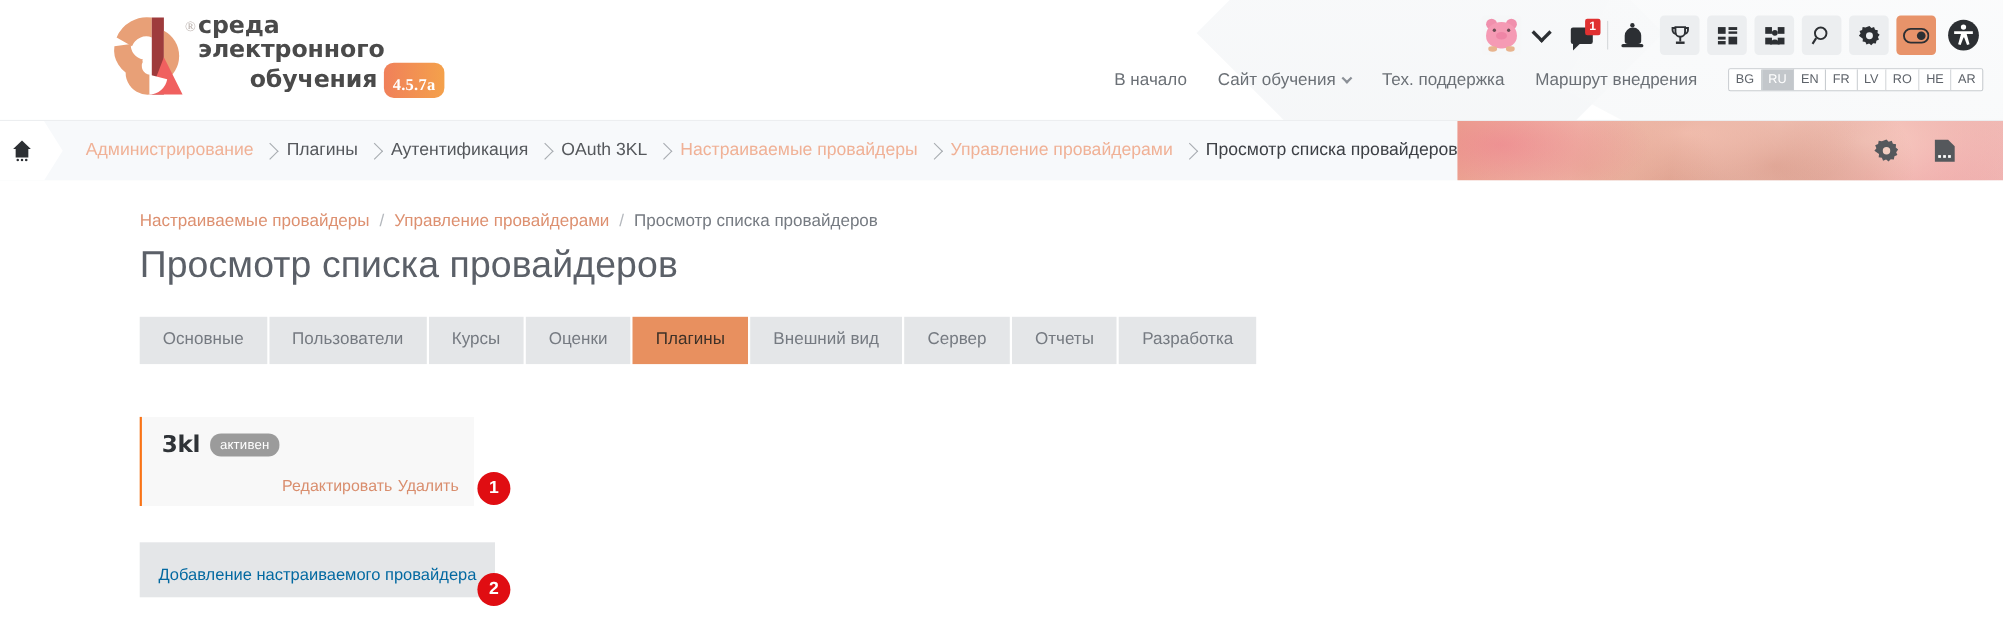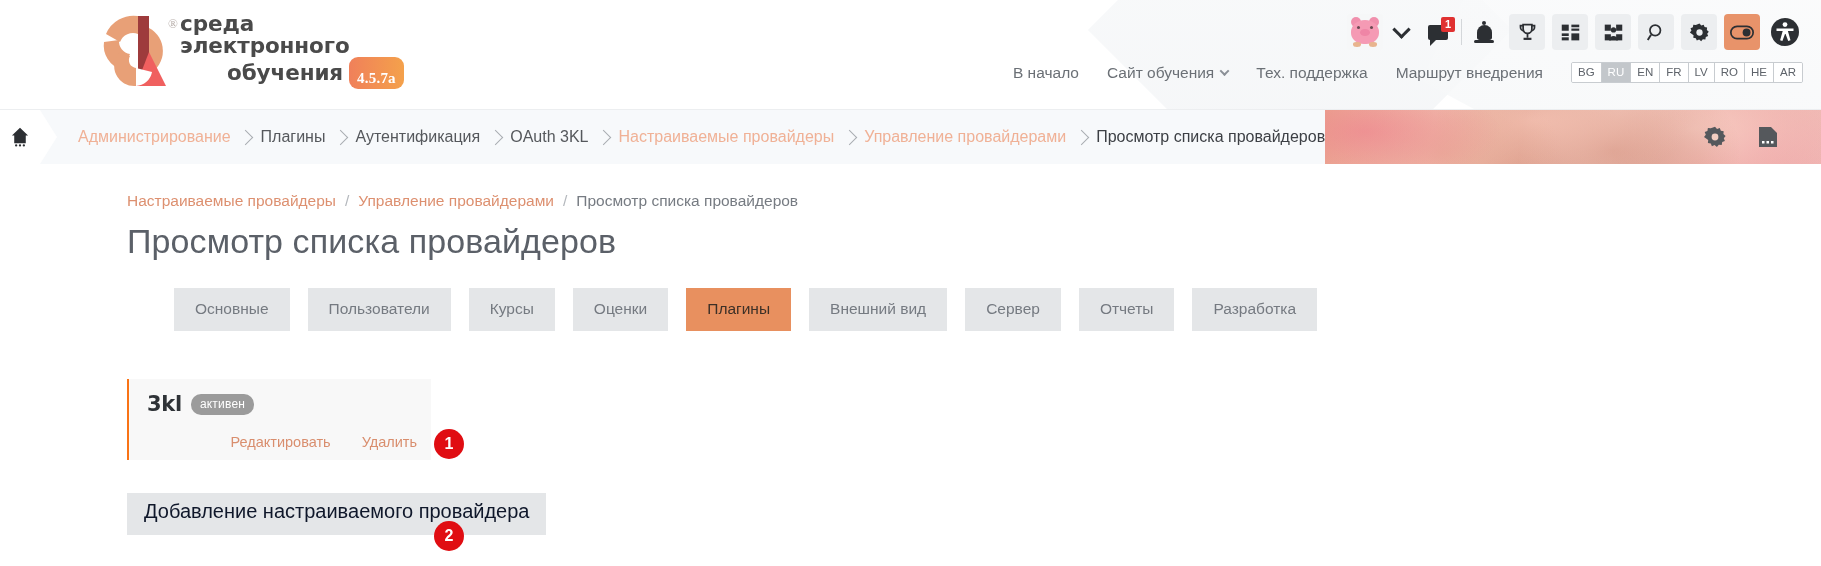--- a/index.html
+++ b/index.html
@@ -348,22 +348,21 @@
     margin: 12px 0 0;
     font-size: 34px;
     font-weight: normal;
     color: #5b6068;
     letter-spacing: .1px;
   }
 
   .tabs {
     display: flex;
     margin-top: 27px;
-    gap: 18px;
-    margin-left: 47px;
+    gap: 2px;
   }
   .tab {
     background: #e4e6e8;
     color: #757a81;
     font-size: 15.5px;
     padding: 12px 21px 13px;
     cursor: pointer;
     white-space: nowrap;
   }
   .tab.active { background: #e8905f; color: #3d3027; }
@@ -387,32 +386,32 @@
   .pc-badge {
     background: #9b9b9b;
     color: #ffffff;
     font-size: 12px;
     padding: 3px 9px 4px;
     border-radius: 10px;
     letter-spacing: .2px;
   }
   .pc-actions {
     margin-top: 18px;
-    display: flex; justify-content: flex-end; gap: 31px;
+    display: flex; justify-content: flex-end; gap: 5px;
     font-size: 14.5px;
   }
   .pc-actions a { color: #d98e6e; text-decoration: none; cursor: pointer; }
 
   .add-btn {
     margin-top: 33px;
     display: inline-block;
     background: #e4e6e8;
-    color: #0f172a;
-    font-size: 20px;
-    padding: 7px 17px 12px;
+    color: #0369a1;
+    font-size: 15px;
+    padding: 21px 17px 12px;
     cursor: pointer;
     border: none;
     font-family: "Liberation Sans", sans-serif;
   }
 
   
   .marker {
     position: absolute;
     width: 30px; height: 30px;
     border-radius: 50%;

